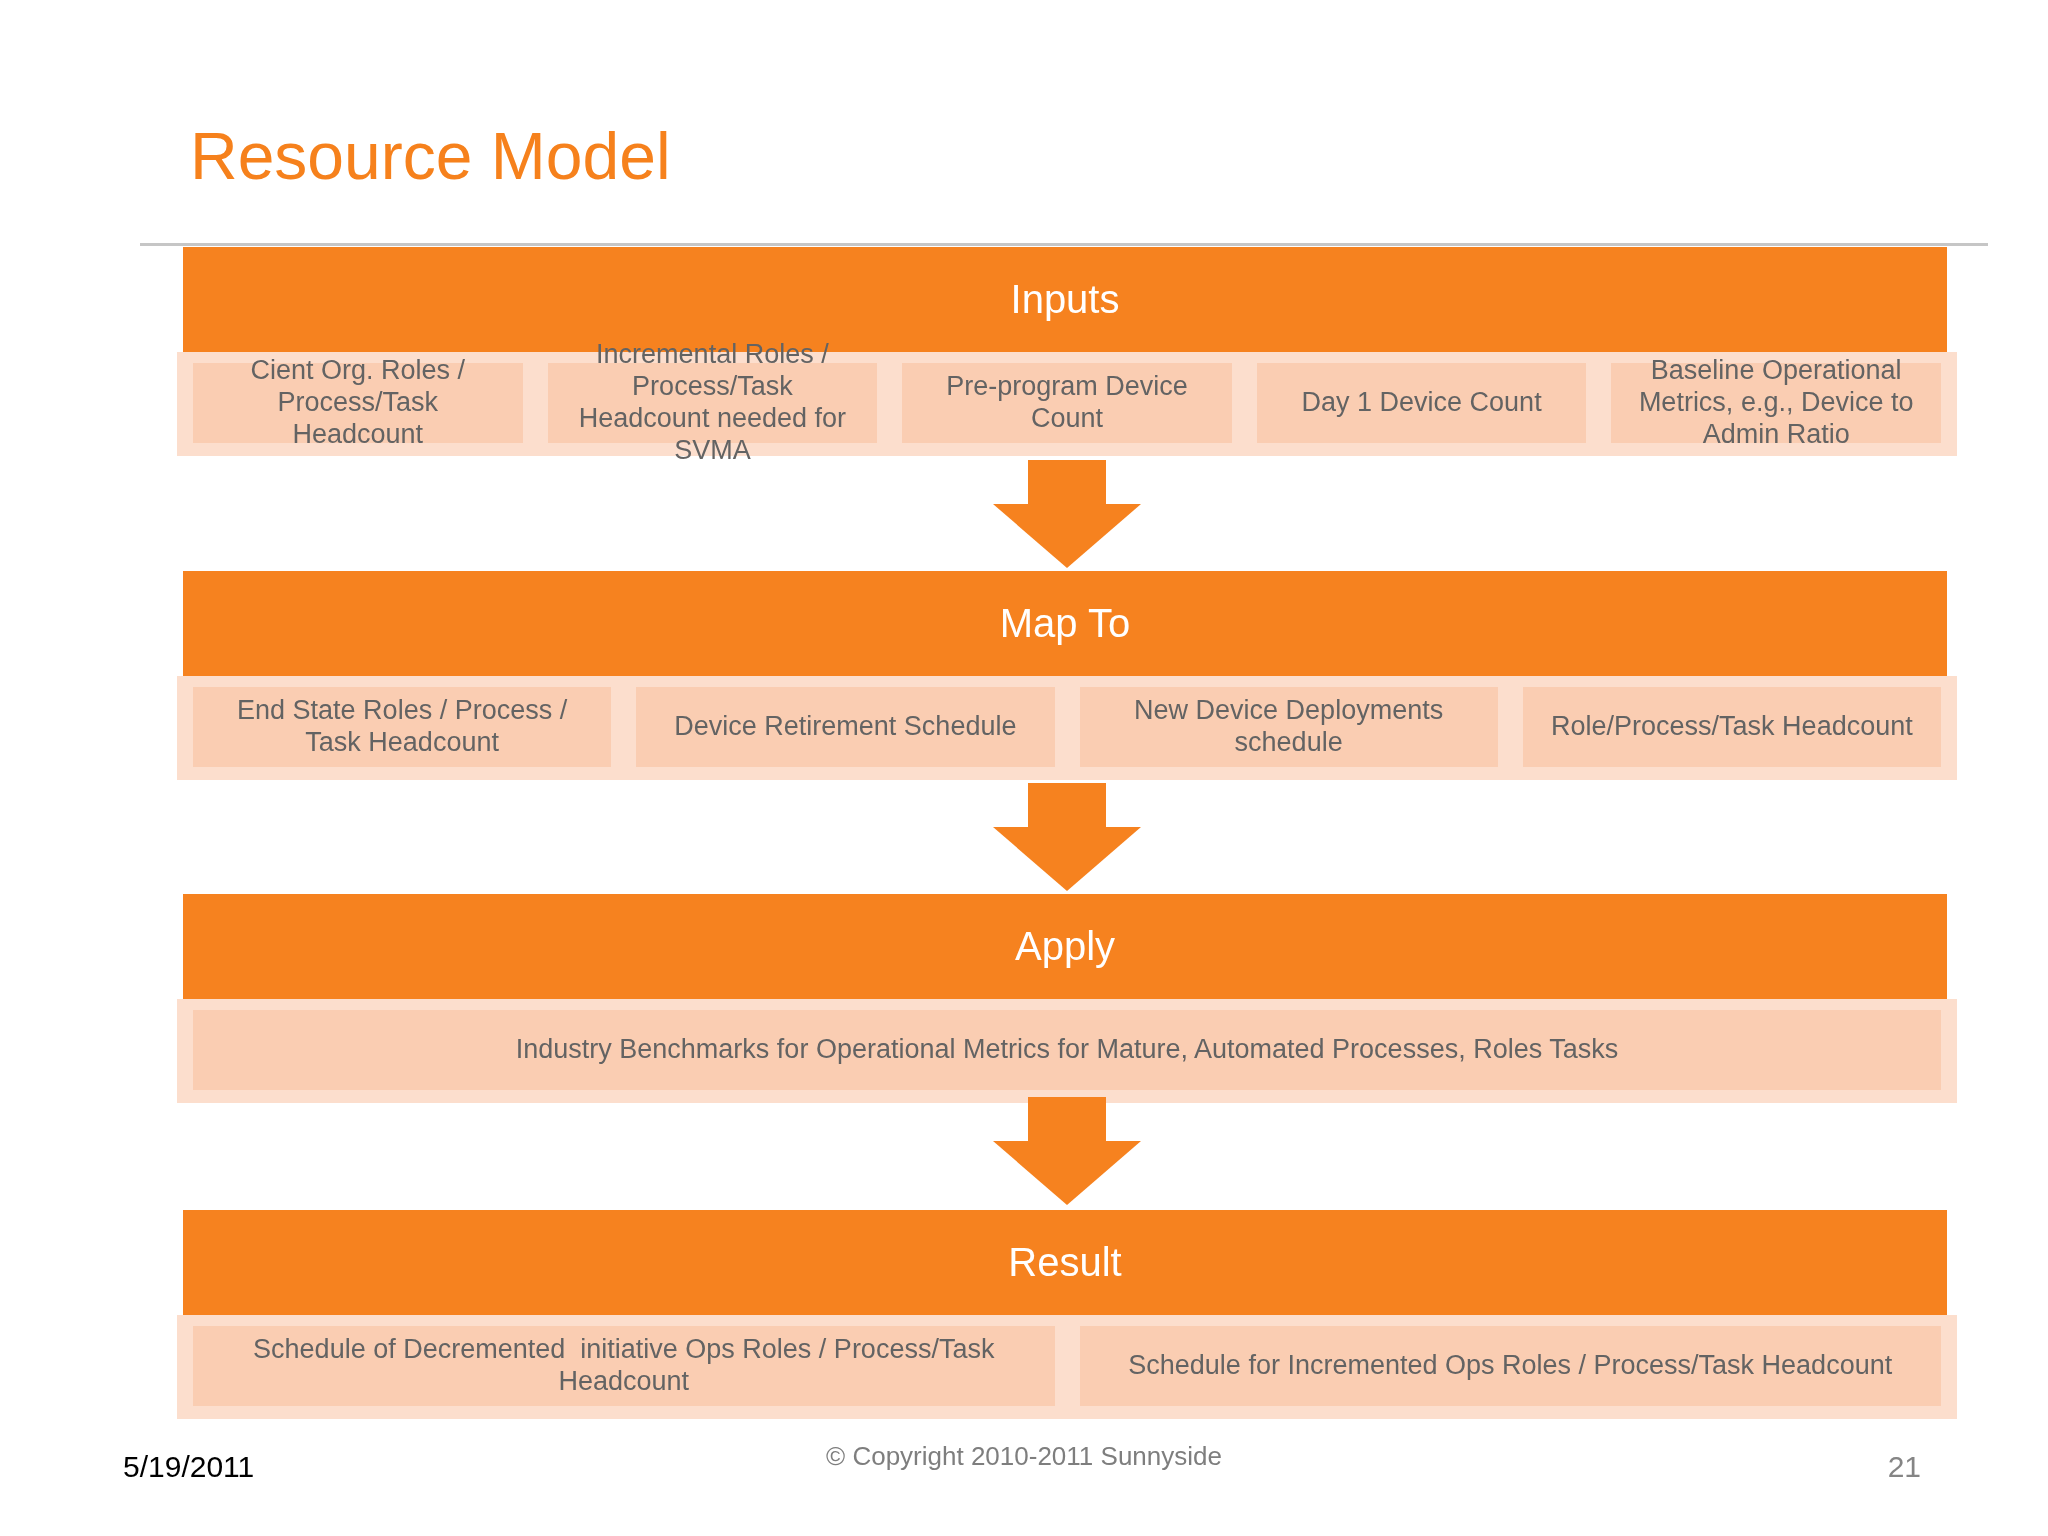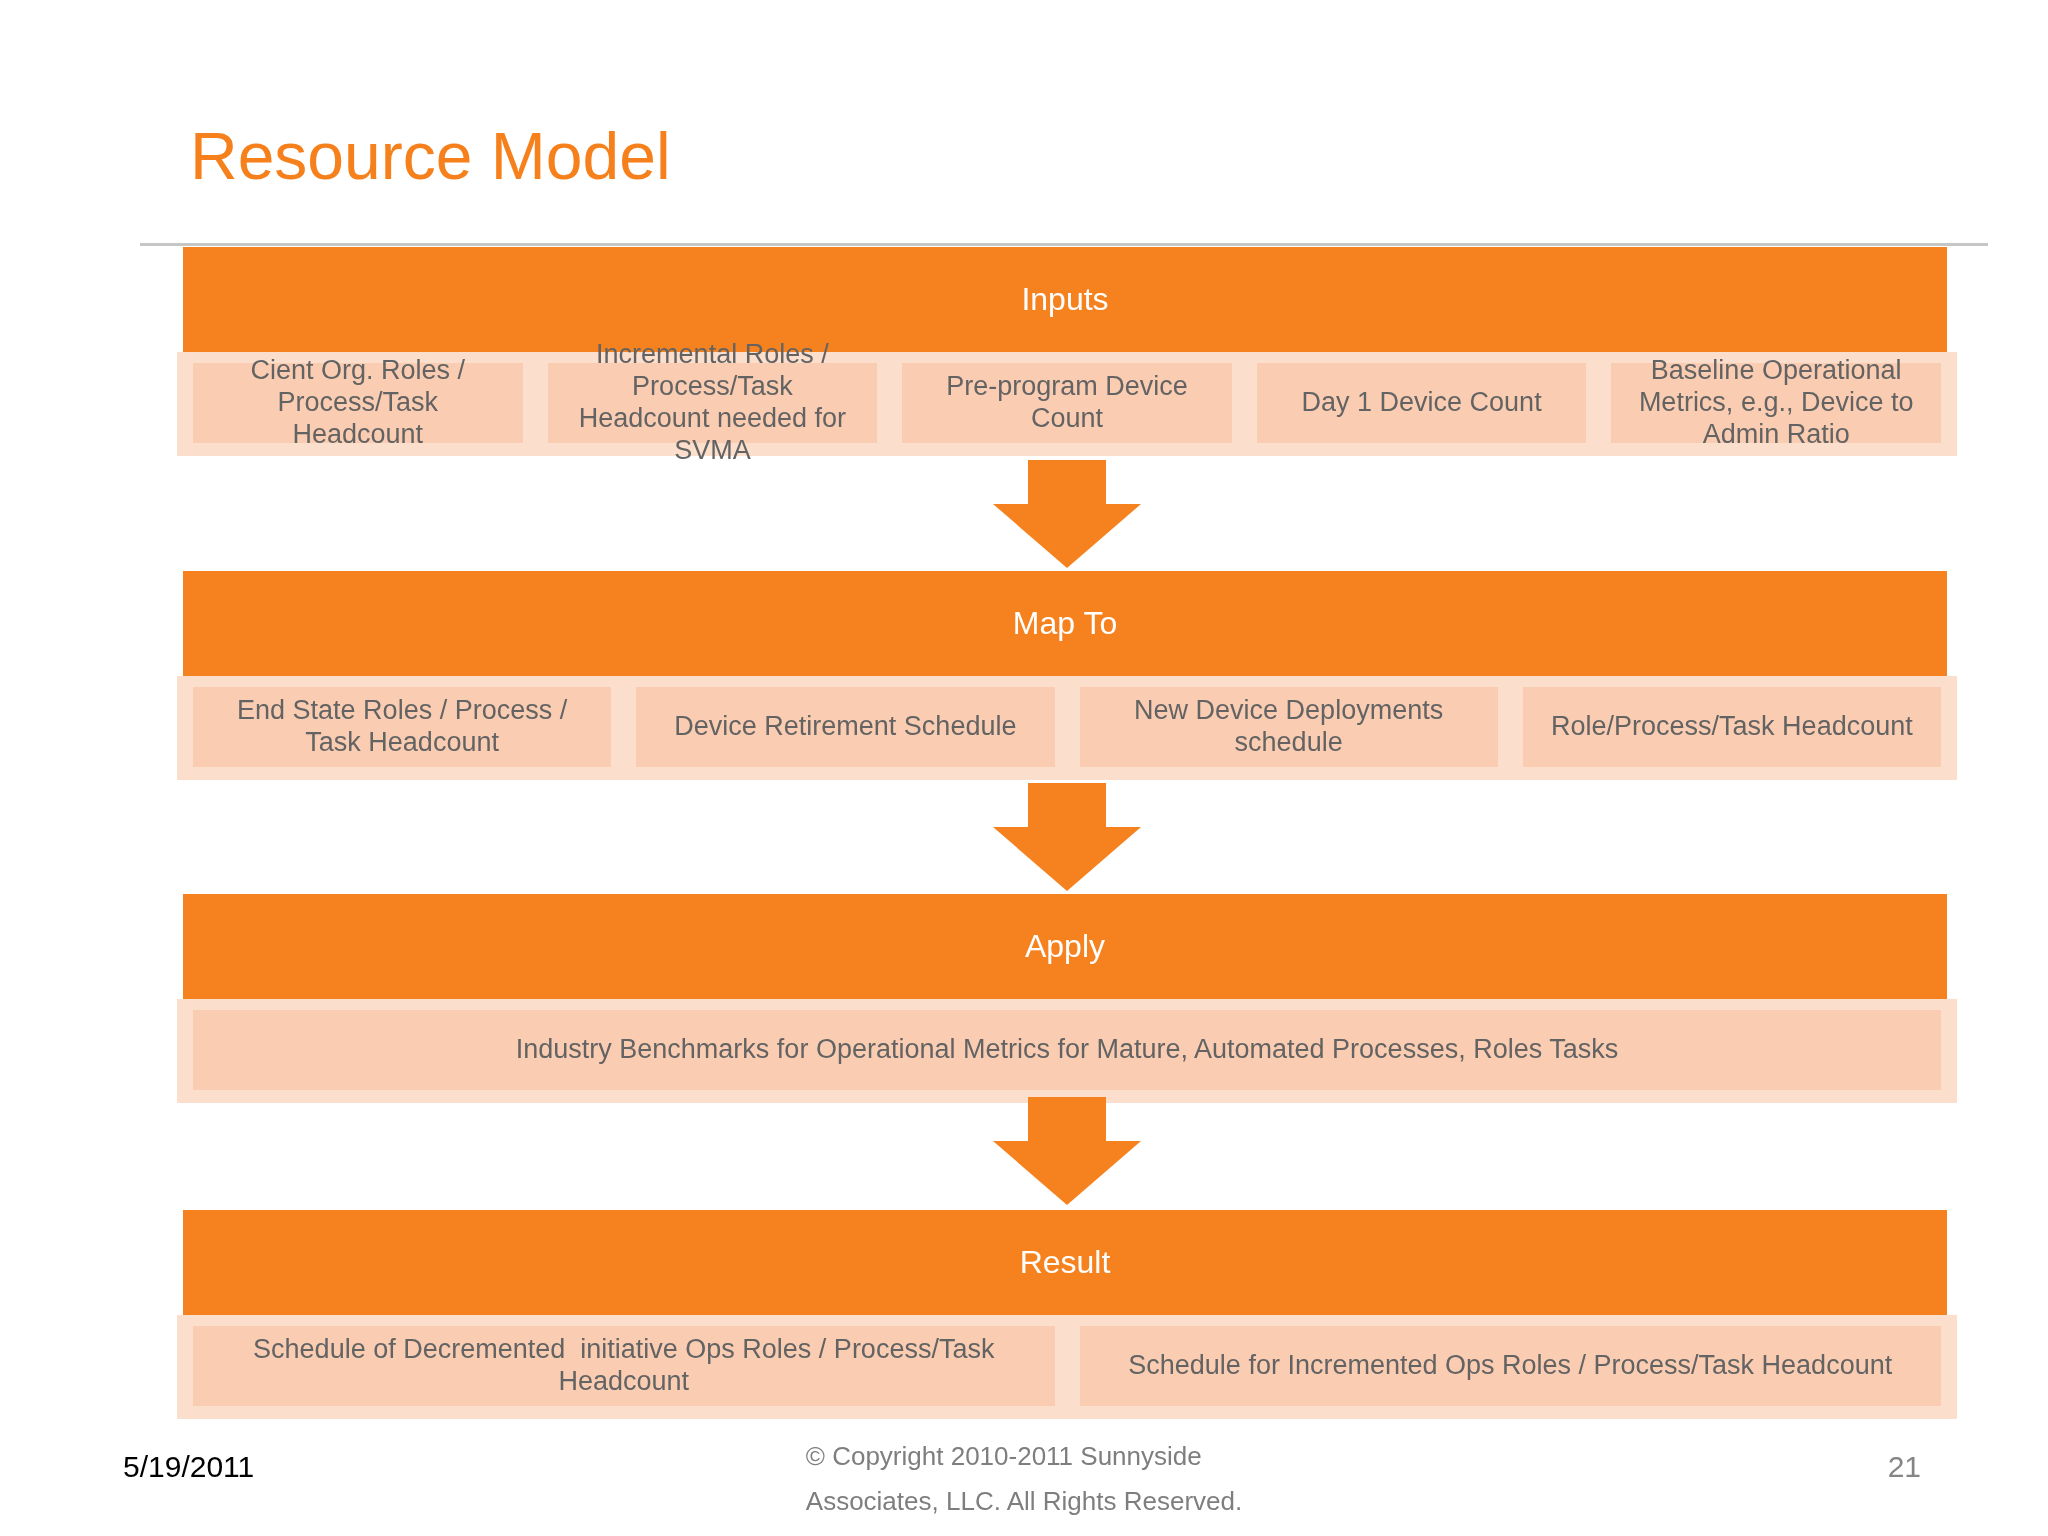--- a/index.html
+++ b/index.html
@@ -17,21 +17,21 @@
     font-size:66px;color:#F6811C;letter-spacing:0px;
   }
 
   .top-divider{
     position:absolute;left:140px;top:243px;width:1848px;height:3px;
     background:#C6C6C6;
   }
 
   .band-header{
     position:absolute;left:183px;width:1764px;height:105px;
-    background:#F6821F;color:#ffffff;font-size:32px;
+    background:#F6821F;color:#ffffff;font-size:40px;
     display:flex;align-items:center;justify-content:center;
   }
   .band-row{
     position:absolute;left:177px;width:1780px;height:104px;
     background:#FCDECD;
     display:flex;gap:25px;
     padding:11px 16px 13px 16px;
     box-sizing:border-box;
   }
   .cell{
@@ -135,17 +135,16 @@
         <span>Schedule of Decremented  initiative Ops Roles / Process/Task Headcount</span>
       </div>
     <div class="cell">
         <span>Schedule for Incremented Ops Roles / Process/Task Headcount</span>
       </div>
   </div>
 
   <div class="footer-date">5/19/2011</div>
   <div class="footer-copyright">
     <div>© Copyright 2010-2011 Sunnyside</div>
-    <div>Associates, LLC. All Rights Reserved.</div>
   </div>
   <div class="footer-page">21</div>
 
 </div>
 
 </body></html>

